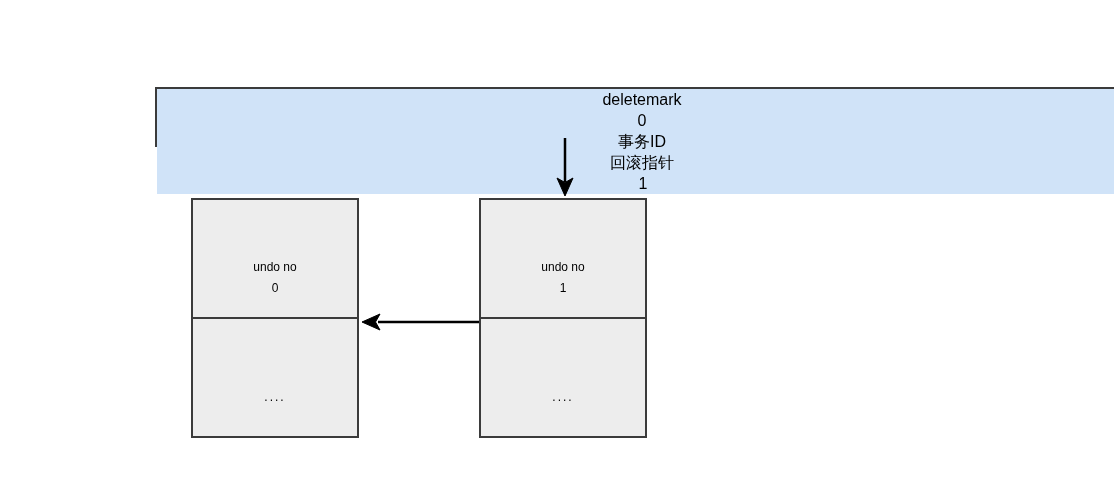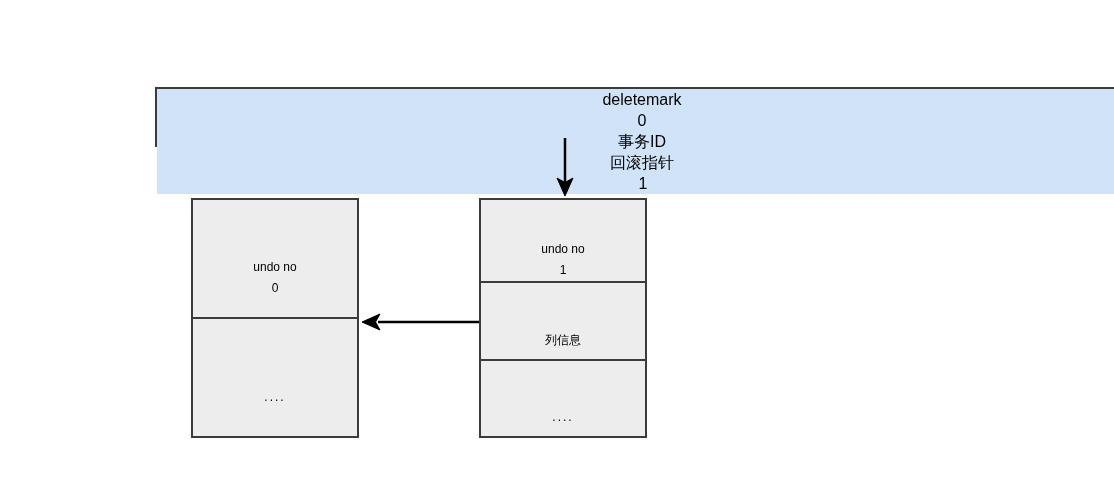--- a/index.html
+++ b/index.html
@@ -111,23 +111,20 @@
     <div class="undo-cell dots">
       <span>....</span>
     </div>
   </div>
 
   <div class="undo-box pos-right">
     <div class="undo-cell">
       <span>undo no</span>
       <span>1</span>
     </div>
-    <div class="undo-cell">
-      <span>列信息</span>
-    </div>
     <div class="undo-cell dots">
       <span>....</span>
     </div>
   </div>
 
   <svg class="arrows" viewBox="0 0 1114 502">
     <g>
       <line x1="565" y1="138" x2="565" y2="182"></line>
       <polygon points="565,196 557,178 565,182.5 573,178"></polygon>
     </g>

